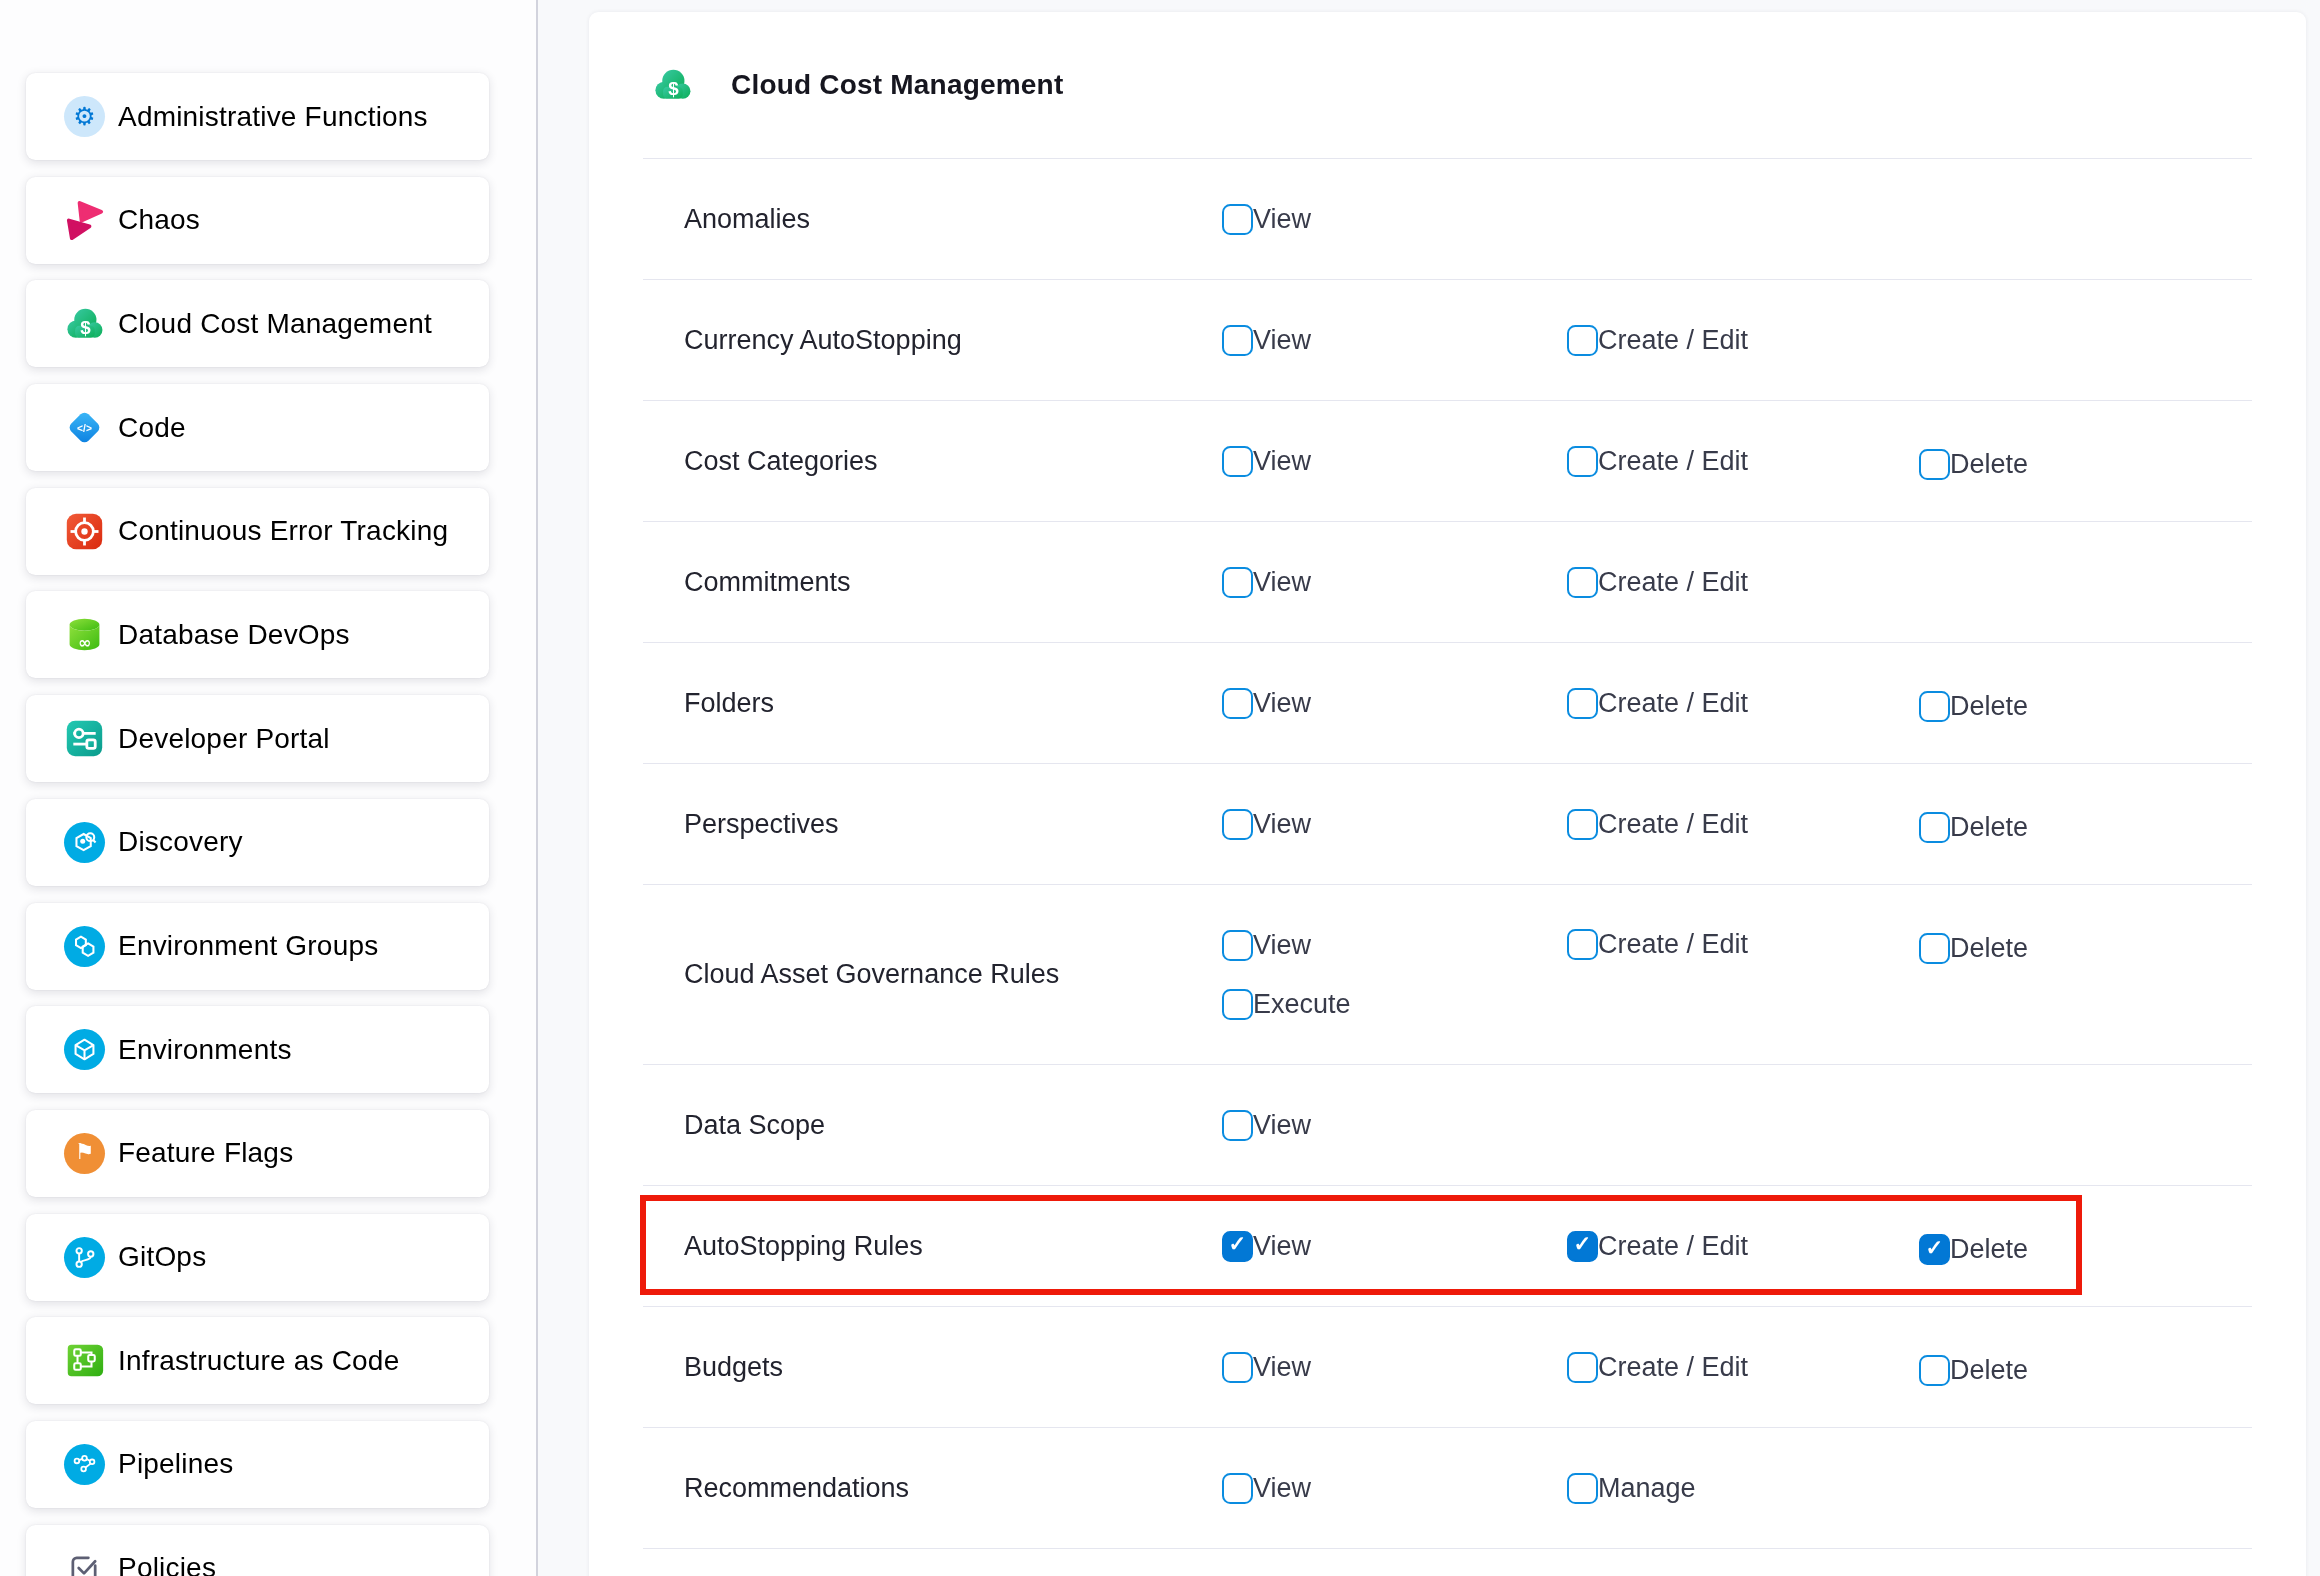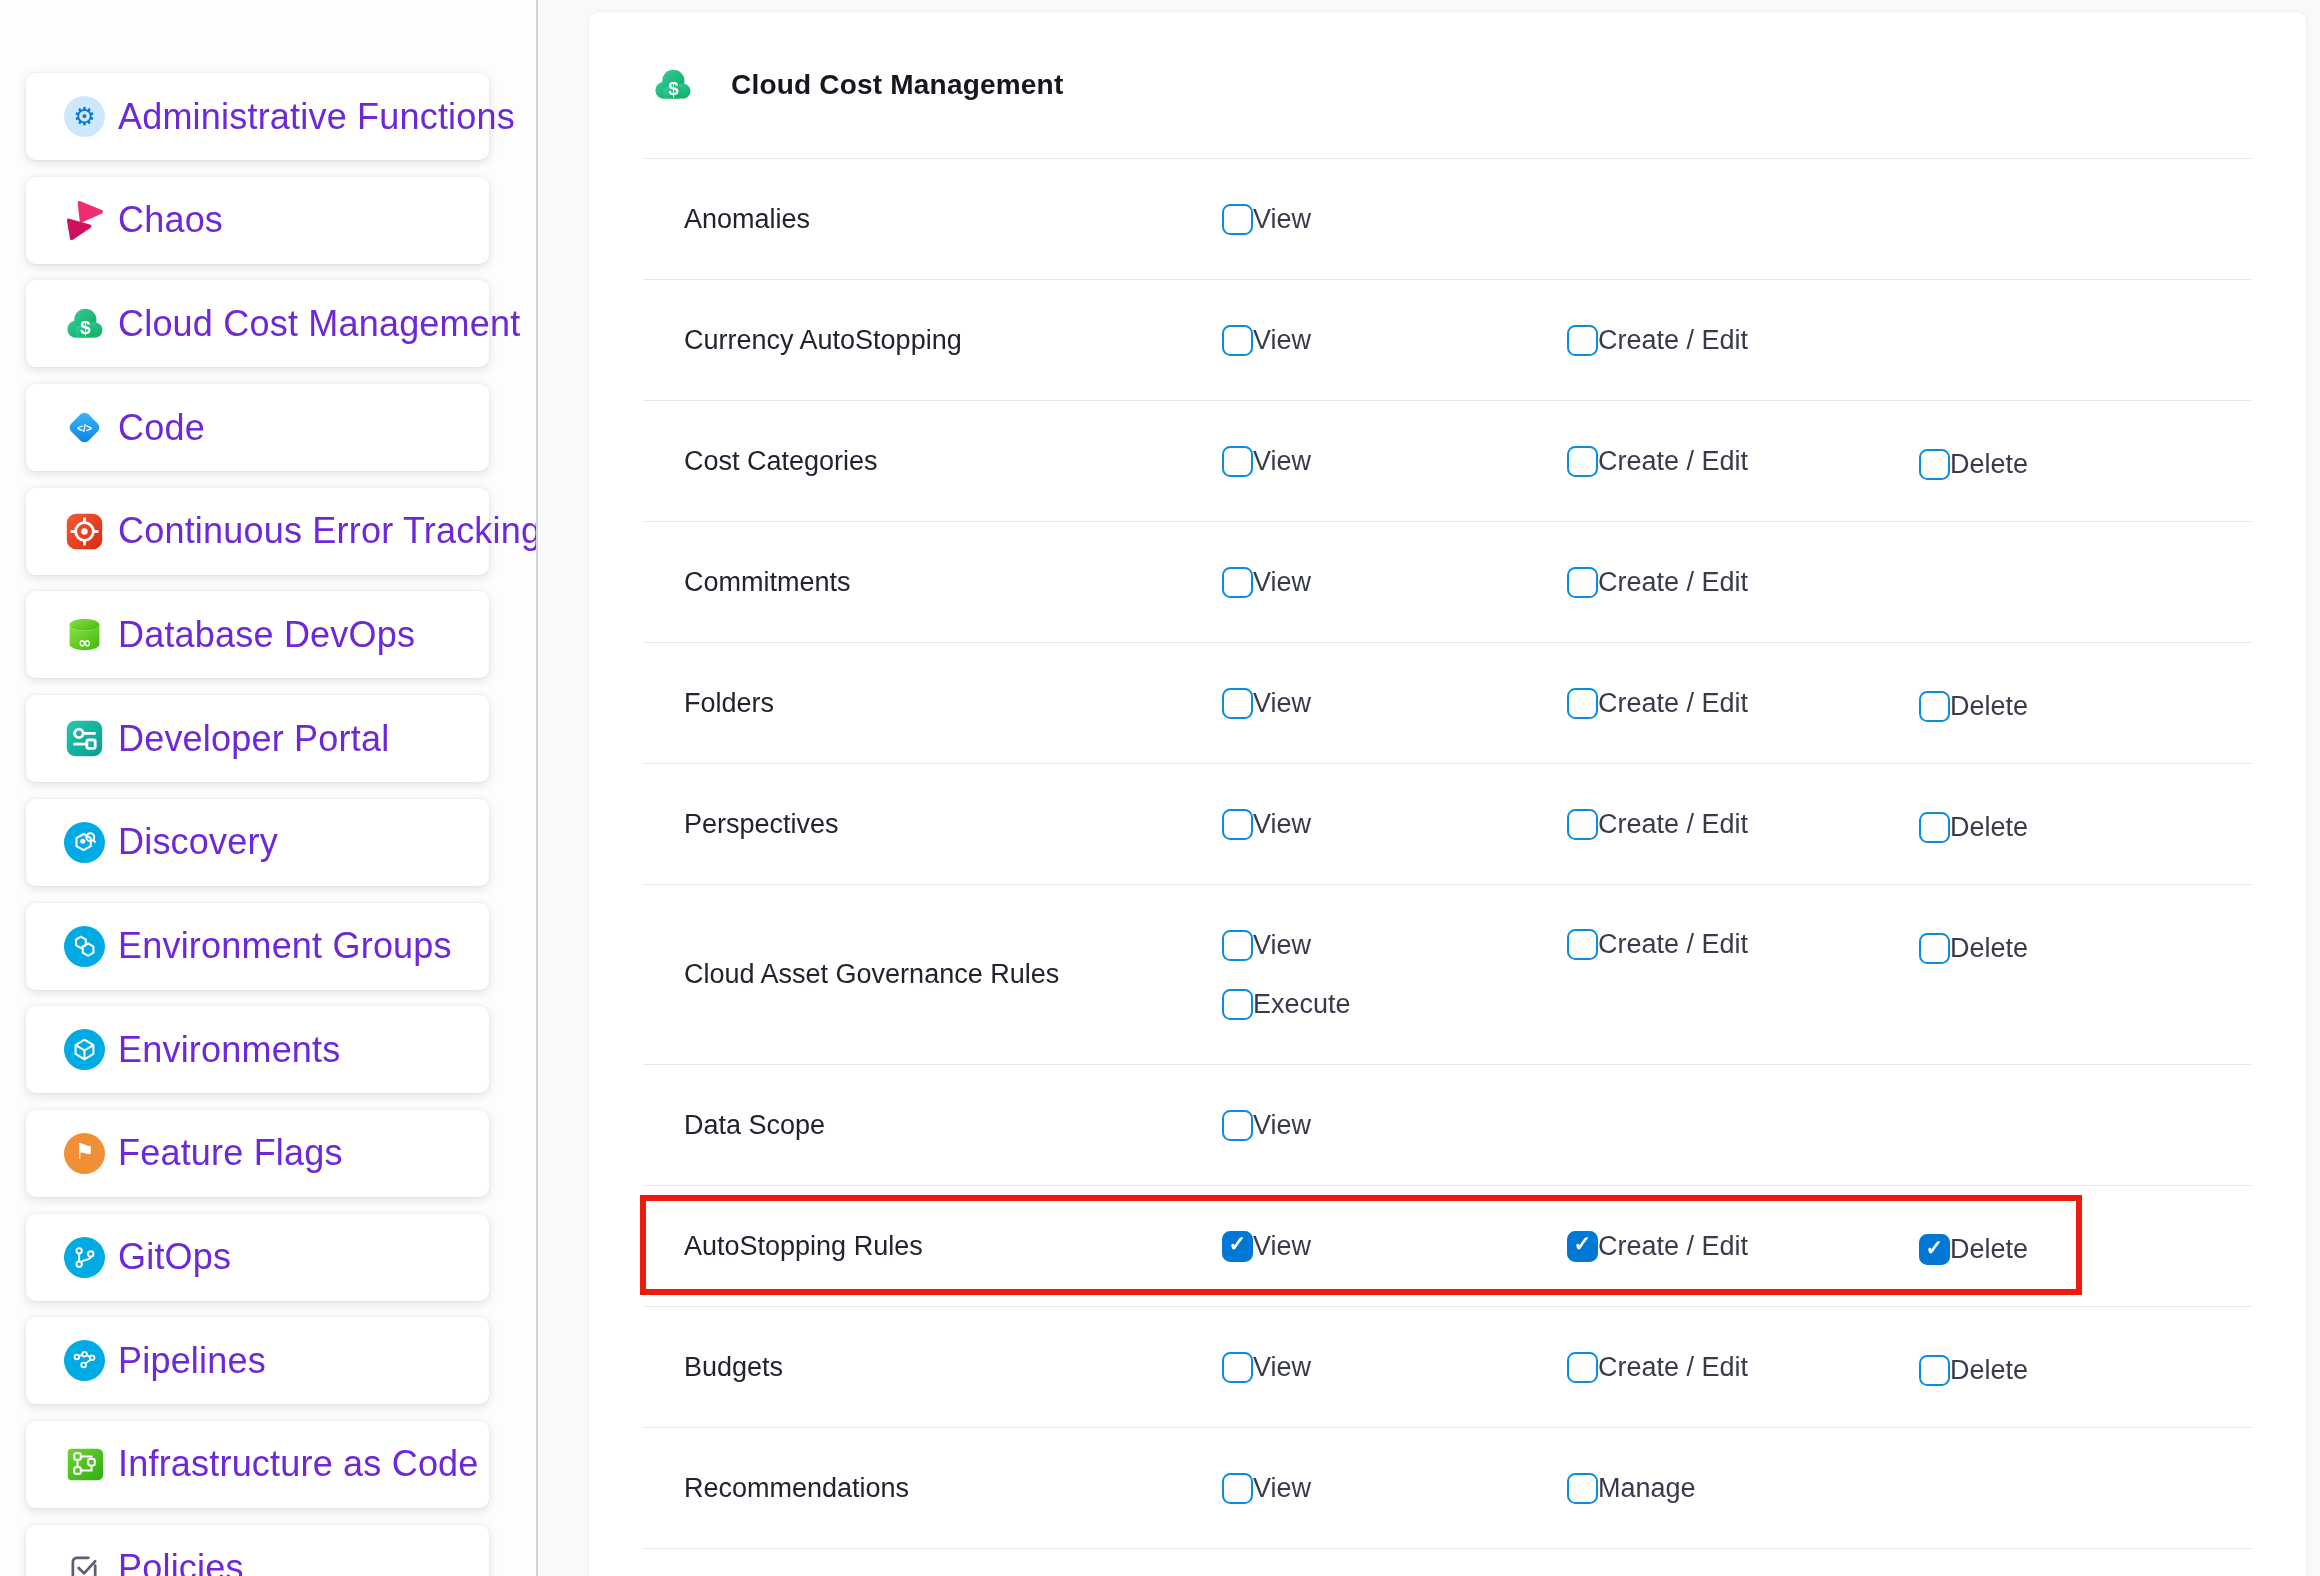--- a/index.html
+++ b/index.html
@@ -16,21 +16,21 @@
   .v-divider     { position:absolute; left:536px; top:0; width:1.9px; height:1577px; background:#d2d3dd; }
   .main-region   { position:absolute; left:538px; top:0; right:0; height:1577px; background:#f8f9fb; }
 
   
   .sidebar-list { position:absolute; left:26px; top:73px; width:463px; display:flex; flex-direction:column; gap:16.7px; }
   .sidebar-card {
     height:87px; background:#ffffff; border-radius:9.3px;
     box-shadow:0 2.8px 9.3px rgba(35,36,60,0.13), 0 0 1.9px rgba(35,36,60,0.08);
     display:flex; align-items:center; padding-left:38px; gap:13px; cursor:pointer;
   }
-  .sidebar-label { font-size:36px; color:#6d28d9; letter-spacing:0.2px; white-space:nowrap; }
+  .sidebar-label { font-size:28px; color:#000000; letter-spacing:0.2px; white-space:nowrap; }
 
   .icn { width:41px; height:41px; border-radius:50%; display:flex; align-items:center; justify-content:center; flex:0 0 auto; }
   .icn svg { display:block; }
   .icn.plain { background:transparent; border-radius:0; }
   .bg-lightblue { background:#cde7fb; }
   .bg-blue      { background:#00abe4; }
   .bg-orange    { background:#f08f35; }
   .glyph-gear { color:#0278d5; font-size:25px; line-height:1; }
   .glyph-flag { color:#ffffff; font-size:22px; line-height:1; margin-top:-1.9px; }
 
@@ -233,44 +233,44 @@
       <circle cx="8" cy="6.5" r="3" fill="none" stroke="#ffffff" stroke-width="2.2"></circle>
       <circle cx="8" cy="21.5" r="3" fill="none" stroke="#ffffff" stroke-width="2.2"></circle>
       <circle cx="21" cy="10" r="3" fill="none" stroke="#ffffff" stroke-width="2.2"></circle>
       <line x1="8" y1="9.5" x2="8" y2="18.5" stroke="#ffffff" stroke-width="2.2"></line>
       <path d="M21 13 c0 5 -9 3 -11 6" fill="none" stroke="#ffffff" stroke-width="2.2"></path>
     </svg>
   </span>
     <span class="sidebar-label">GitOps</span>
   </div>
       <div class="sidebar-card">
-    <span class="icn bg-blue">
-    <svg width="25" height="25" viewBox="0 0 28 28">
-      <circle cx="5.5" cy="10" r="2.6" fill="none" stroke="#ffffff" stroke-width="2"></circle>
-      <circle cx="14" cy="7" r="2.6" fill="none" stroke="#ffffff" stroke-width="2"></circle>
-      <circle cx="22.5" cy="11" r="2.6" fill="none" stroke="#ffffff" stroke-width="2"></circle>
-      <circle cx="13" cy="19" r="2.6" fill="none" stroke="#ffffff" stroke-width="2"></circle>
-      <path d="M8 9.1 l3.6 -1.3 M16.5 7.9 l3.7 2.1 M20.8 13 l-5.6 4.3" stroke="#ffffff" stroke-width="2" fill="none"></path>
-    </svg>
-  </span>
-    <span class="sidebar-label">Pipelines</span>
-  </div>
-      <div class="sidebar-card">
     <span class="icn plain">
     <svg width="41" height="41" viewBox="0 0 44 44">
       <path d="M8 5 h28 a6 6 0 0 1 6 6 v22 a6 6 0 0 1 -6 6 H8 a4 4 0 0 1 -4 -4 V9 a4 4 0 0 1 4 -4 z" fill="url(#giac)"></path>
       <g stroke="#ffffff" stroke-width="2.2" fill="none">
         <rect x="11" y="10" width="7" height="7" rx="1.5"></rect>
         <rect x="26" y="16" width="7" height="7" rx="1.5"></rect>
         <rect x="11" y="25" width="7" height="7" rx="1.5"></rect>
         <path d="M18 13.5 h11.5 v2.5 M18 28.5 h11.5 v-5.5 M14.5 17 v8"></path>
       </g>
     </svg>
   </span>
     <span class="sidebar-label">Infrastructure as Code</span>
+  </div>
+      <div class="sidebar-card">
+    <span class="icn bg-blue">
+    <svg width="25" height="25" viewBox="0 0 28 28">
+      <circle cx="5.5" cy="10" r="2.6" fill="none" stroke="#ffffff" stroke-width="2"></circle>
+      <circle cx="14" cy="7" r="2.6" fill="none" stroke="#ffffff" stroke-width="2"></circle>
+      <circle cx="22.5" cy="11" r="2.6" fill="none" stroke="#ffffff" stroke-width="2"></circle>
+      <circle cx="13" cy="19" r="2.6" fill="none" stroke="#ffffff" stroke-width="2"></circle>
+      <path d="M8 9.1 l3.6 -1.3 M16.5 7.9 l3.7 2.1 M20.8 13 l-5.6 4.3" stroke="#ffffff" stroke-width="2" fill="none"></path>
+    </svg>
+  </span>
+    <span class="sidebar-label">Pipelines</span>
   </div>
       <div class="sidebar-card">
     <span class="icn plain">
     <svg width="33" height="33" viewBox="0 0 34 34">
       <path d="M28 14 v11 a4 4 0 0 1 -4 4 H9 a4 4 0 0 1 -4 -4 V10 a4 4 0 0 1 4 -4 h12" fill="none" stroke="#5d5f73" stroke-width="2.8" stroke-linecap="round"></path>
       <path d="M11 16.5 l5.5 5.5 L28 9.5" fill="none" stroke="#5d5f73" stroke-width="2.8" stroke-linecap="round" stroke-linejoin="round"></path>
     </svg>
   </span>
     <span class="sidebar-label">Policies</span>
   </div>

